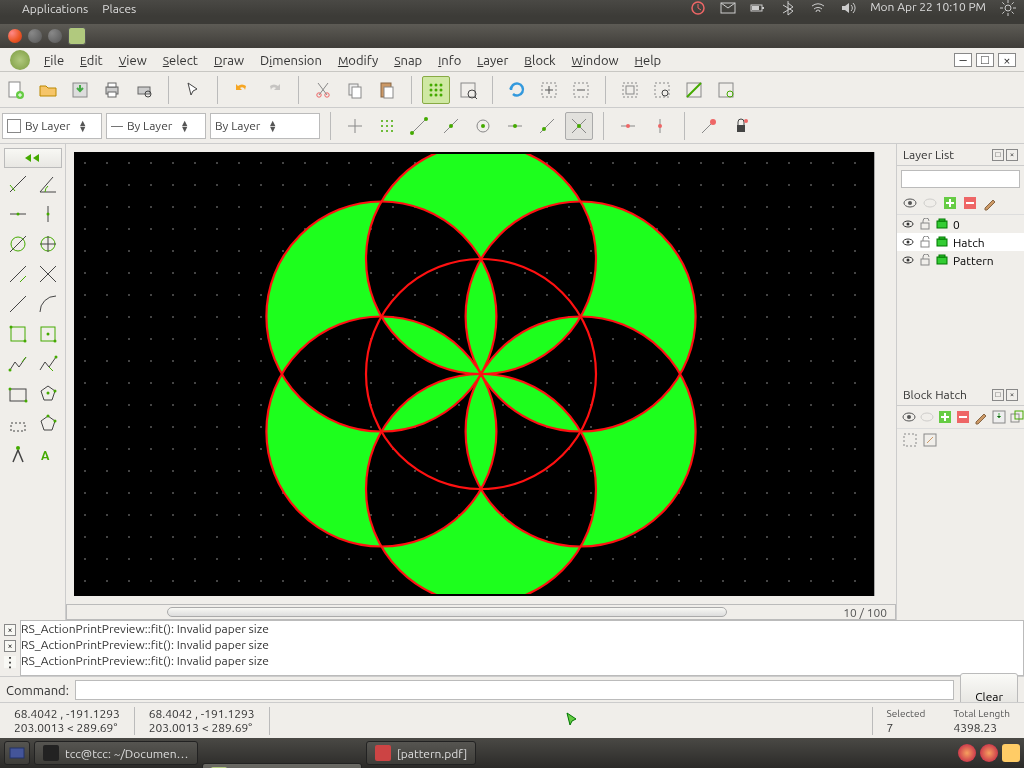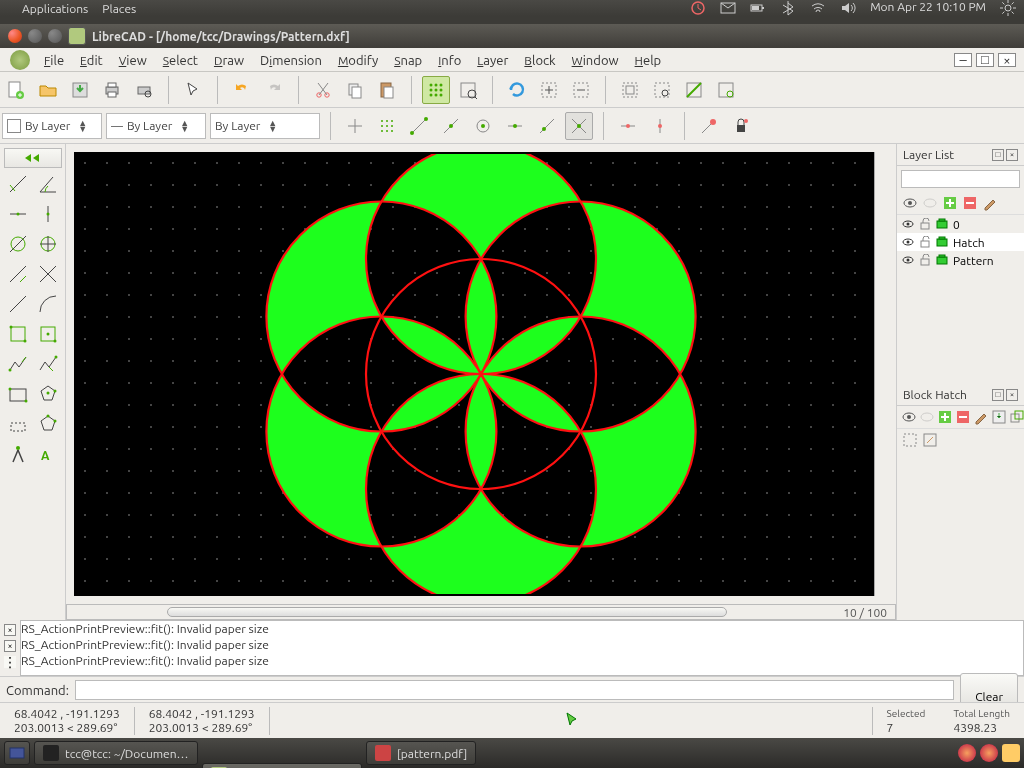--- a/index.html
+++ b/index.html
@@ -140,21 +140,20 @@
         </svg></span>
   </div>
 </div>
 
 <div class="app-win">
   <div class="titlebar">
     <span class="dot red"></span>
     <span class="dot min"></span>
     <span class="dot max"></span>
     <span class="tb-ic"></span>
-    <span>LibreCAD - [/home/tcc/Drawings/Pattern.dxf]</span>
   </div>
 
   <div class="menubar">
     <span class="logo-ic"></span>
     <span><u>F</u>ile</span>
     <span><u>E</u>dit</span>
     <span><u>V</u>iew</span>
     <span><u>S</u>elect</span>
     <span><u>D</u>raw</span>
     <span>D<u>i</u>mension</span>

